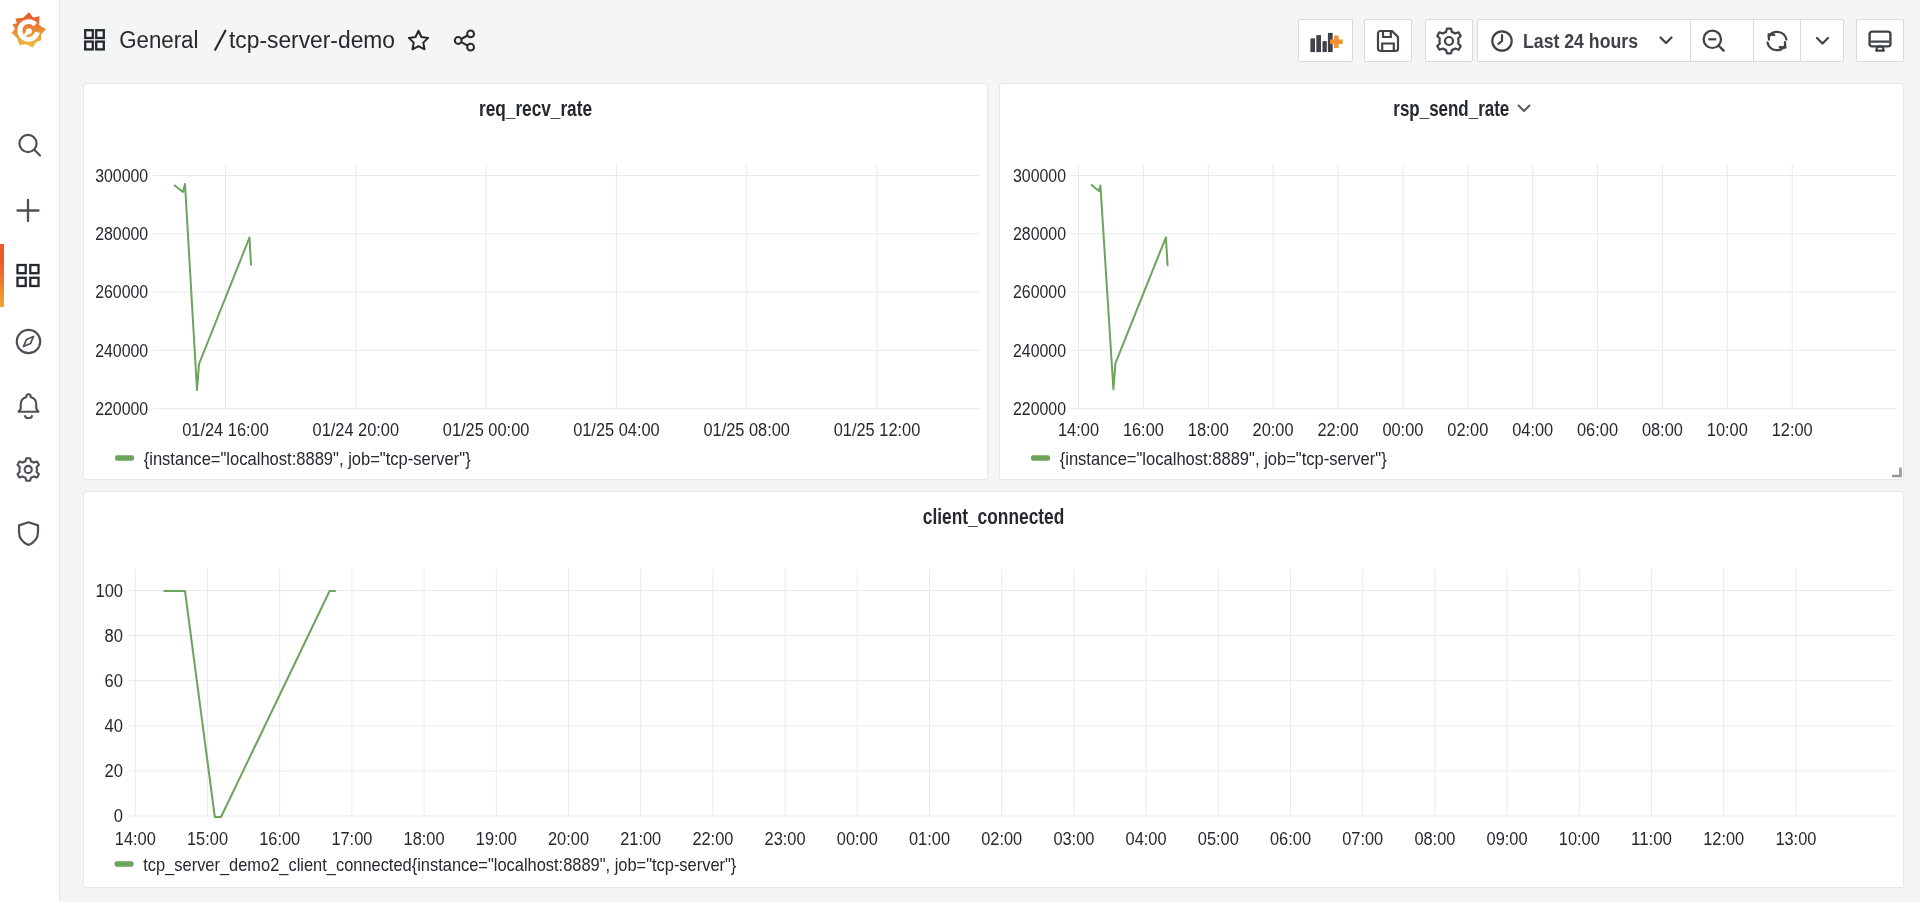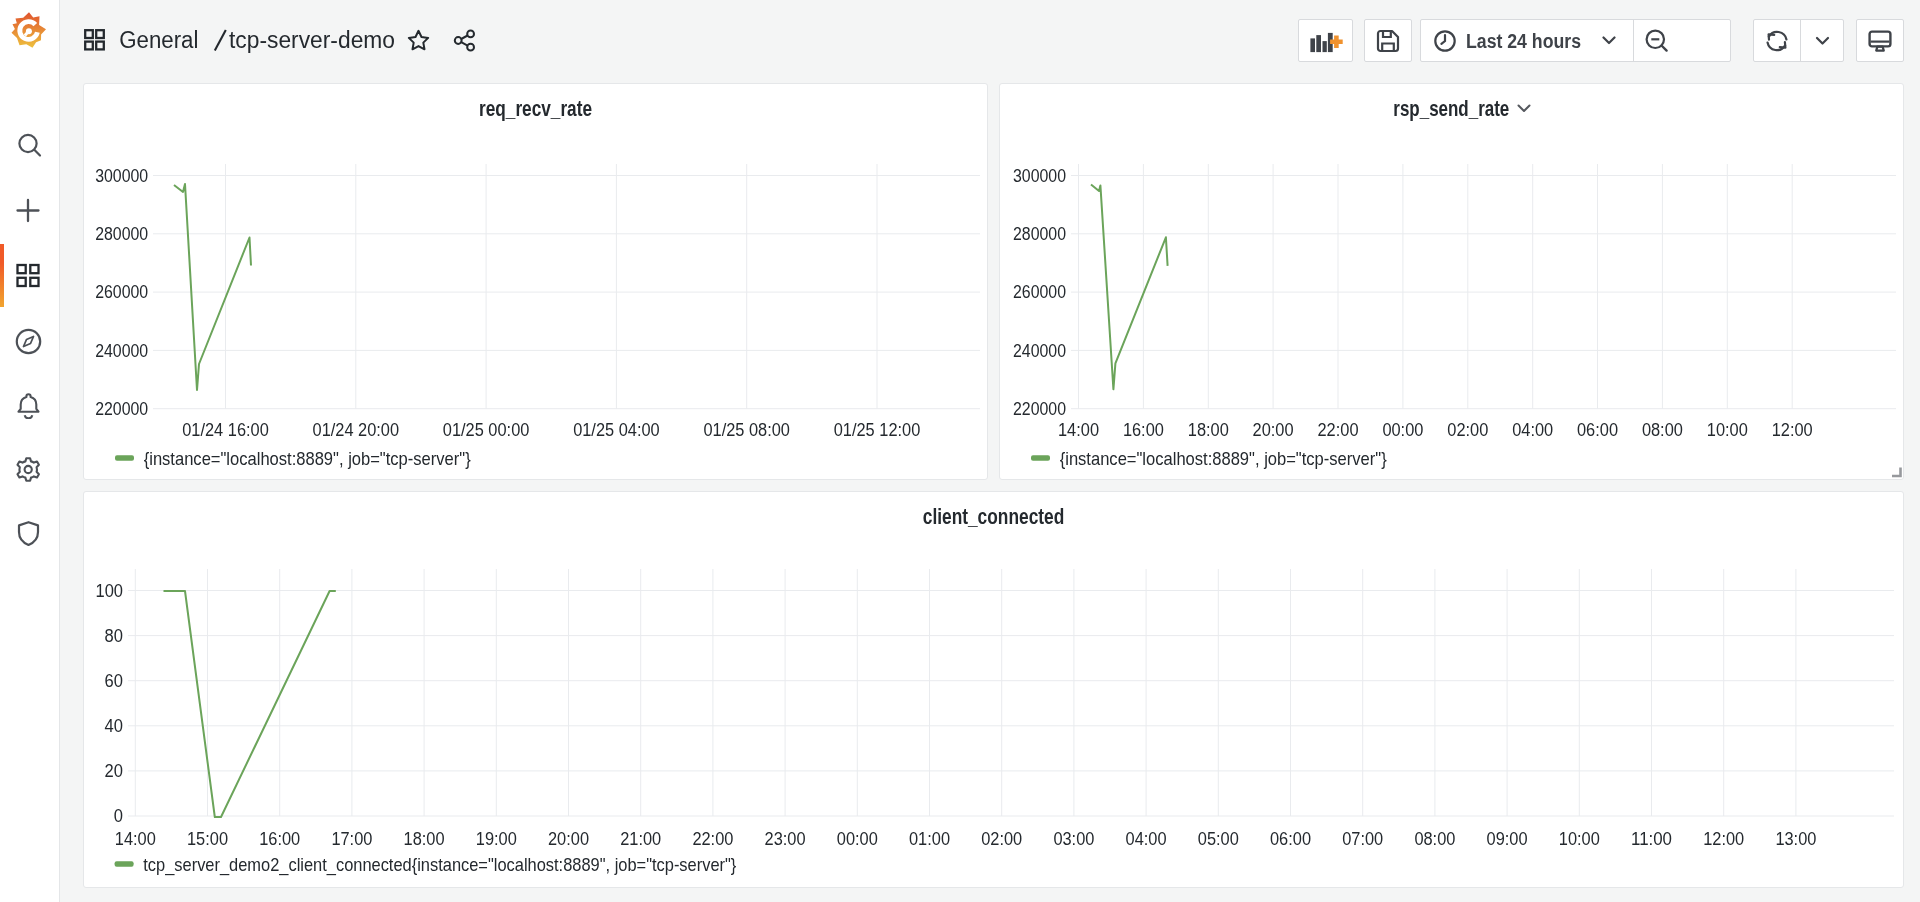--- a/index.html
+++ b/index.html
@@ -122,21 +122,21 @@
 <div class="btn" style="left:1425px;width:48px">
   <svg width="28" height="28" viewBox="0 0 28 28">
     <g transform="translate(14,14)">
       <path fill="none" stroke="#3f4349" stroke-width="2.2" stroke-linejoin="round" d="
         M -2.1,-12.3 L 2.1,-12.3 L 3,-8.8 A 9.2,9.2 0 0 1 6.2,-7.5 L 9.6,-8.7 L 11.7,-5.1 L 9.2,-2.5 A 9.2,9.2 0 0 1 9.2,2.5 L 11.7,5.1 L 9.6,8.7 L 6.2,7.5 A 9.2,9.2 0 0 1 3,8.8 L 2.1,12.3 L -2.1,12.3 L -3,8.8 A 9.2,9.2 0 0 1 -6.2,7.5 L -9.6,8.7 L -11.7,5.1 L -9.2,2.5 A 9.2,9.2 0 0 1 -9.2,-2.5 L -11.7,-5.1 L -9.6,-8.7 L -6.2,-7.5 A 9.2,9.2 0 0 1 -3,-8.8 Z"></path>
       <circle cx="0" cy="0" r="4" fill="none" stroke="#3f4349" stroke-width="2.2"></circle>
     </g>
   </svg>
 </div>
 
-<div class="btngroup" style="left:1420px;width:311px">
+<div class="btngroup" style="left:1477px;width:311px">
   <div class="seg" style="width:212px;justify-content:flex-start;padding-left:13px">
     <svg width="22" height="22" viewBox="0 0 22 22">
       <circle cx="11" cy="11" r="9.7" fill="none" stroke="#3f4349" stroke-width="2.2"></circle>
       <path d="M11,5.2 V11 L7.4,13.9" fill="none" stroke="#3f4349" stroke-width="2.2" stroke-linecap="round"></path>
     </svg>
     <svg width="120" height="30" viewBox="0 0 120 30" style="margin-left:9px">
       <text x="1" y="21.5" font-size="19.5" font-weight="bold" fill="#3f4349" textLength="115" lengthAdjust="spacingAndGlyphs">Last 24 hours</text>
     </svg>
     <svg width="14" height="9" viewBox="0 0 14 9" style="margin-left:auto;margin-right:17px">
       <path d="M1.5,1.5 L7,7 L12.5,1.5" fill="none" stroke="#3f4349" stroke-width="2.2" stroke-linecap="round" stroke-linejoin="round"></path>

